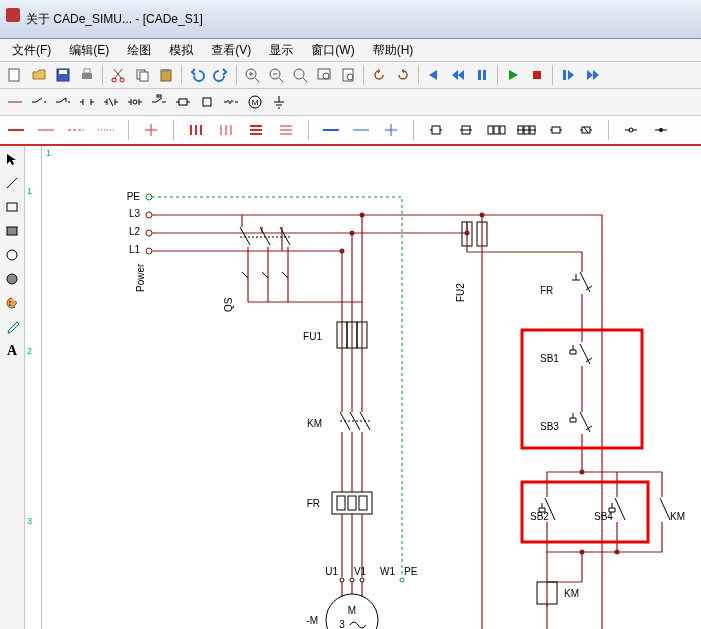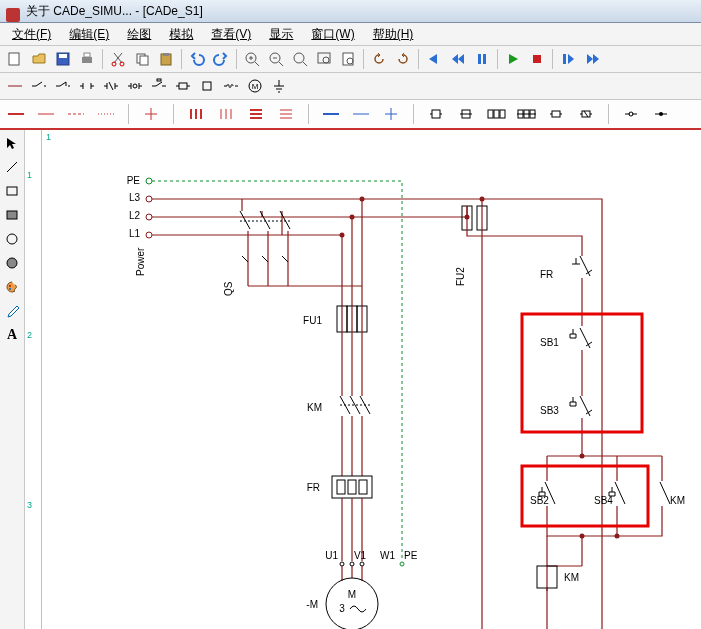--- a/index.html
+++ b/index.html
@@ -1,18 +1,18 @@
 <!DOCTYPE html>
 <html><head>
 <meta charset="utf-8">
 <style>
   html,body{margin:0;padding:0;font-family:"Microsoft YaHei",SimSun,Arial,sans-serif;font-size:12px;background:#fff;color:#000;user-select:none;}
-  .titlebar{background:linear-gradient(#e8f0f8,#cbd8e8);height:22px;line-height:22px;padding:0 6px;border-bottom:1px solid #7a8ca0;display:flex;align-items:flex-end;}
+  .titlebar{background:linear-gradient(#e8f0f8,#cbd8e8);height:22px;line-height:22px;padding:8px 6px;border-bottom:1px solid #7a8ca0;display:flex;align-items:flex-start;}
   .titlebar .icon{width:14px;height:14px;background:#b33;margin-right:6px;border-radius:2px;}
-  .menubar{background:#f4f4f4;height:22px;line-height:22px;padding:0 4px;border-bottom:1px solid #c8c8c8;display:flex;gap:2px;text-decoration:underline;}
+  .menubar{background:#f4f4f4;height:22px;line-height:22px;padding:0 4px;border-bottom:1px solid #c8c8c8;display:flex;gap:2px;}
   .menubar span{padding:0 8px;cursor:default;}
   .toolbar{background:#f4f4f4;height:26px;border-bottom:1px solid #c8c8c8;display:flex;align-items:center;padding:0 4px;gap:2px;}
   .tbtn{width:22px;height:22px;display:flex;align-items:center;justify-content:center;}
   .sep{width:1px;height:20px;background:#c0c0c0;margin:0 2px;}
   .symbar{background:#fdfdfd;height:28px;border-bottom:2px solid #c83030;display:flex;align-items:center;padding:0 6px;gap:10px;}
   .symbar .sym{width:20px;height:20px;display:flex;align-items:center;justify-content:center;font-size:14px;}
   .workspace{position:relative;display:flex;height:540px;}
   .lefttools{width:24px;background:#f4f4f4;border-right:1px solid #c8c8c8;display:flex;flex-direction:column;align-items:center;padding-top:4px;gap:6px;}
   .lefttools .lt{width:18px;height:18px;display:flex;align-items:center;justify-content:center;}
   .ruler-v{width:16px;background:#fff;border-right:1px solid #c0c0c0;position:relative;font-size:9px;color:#0a8;}

